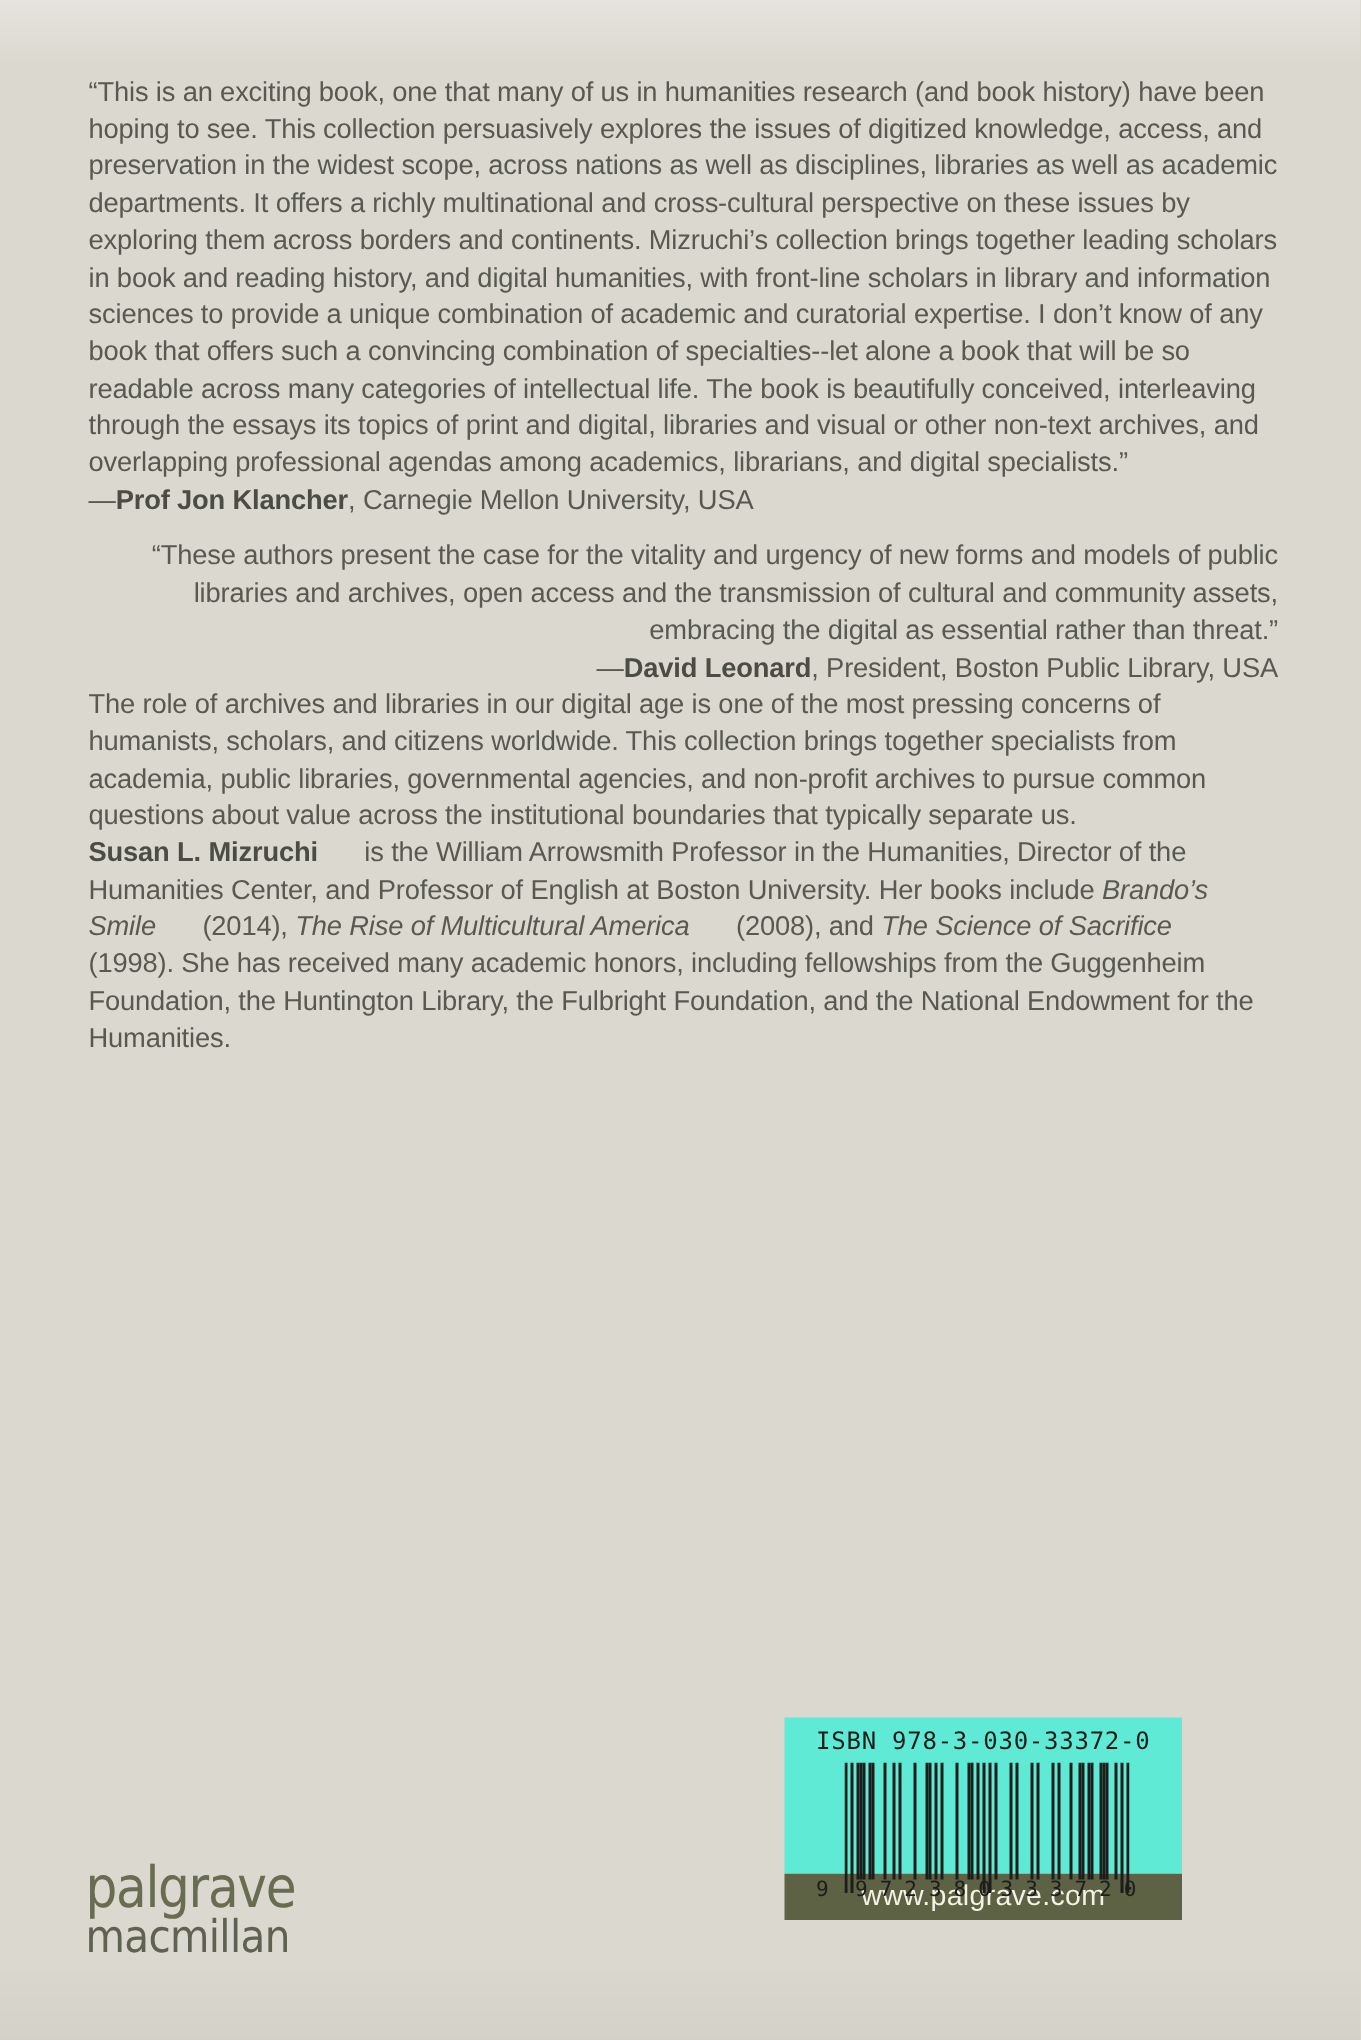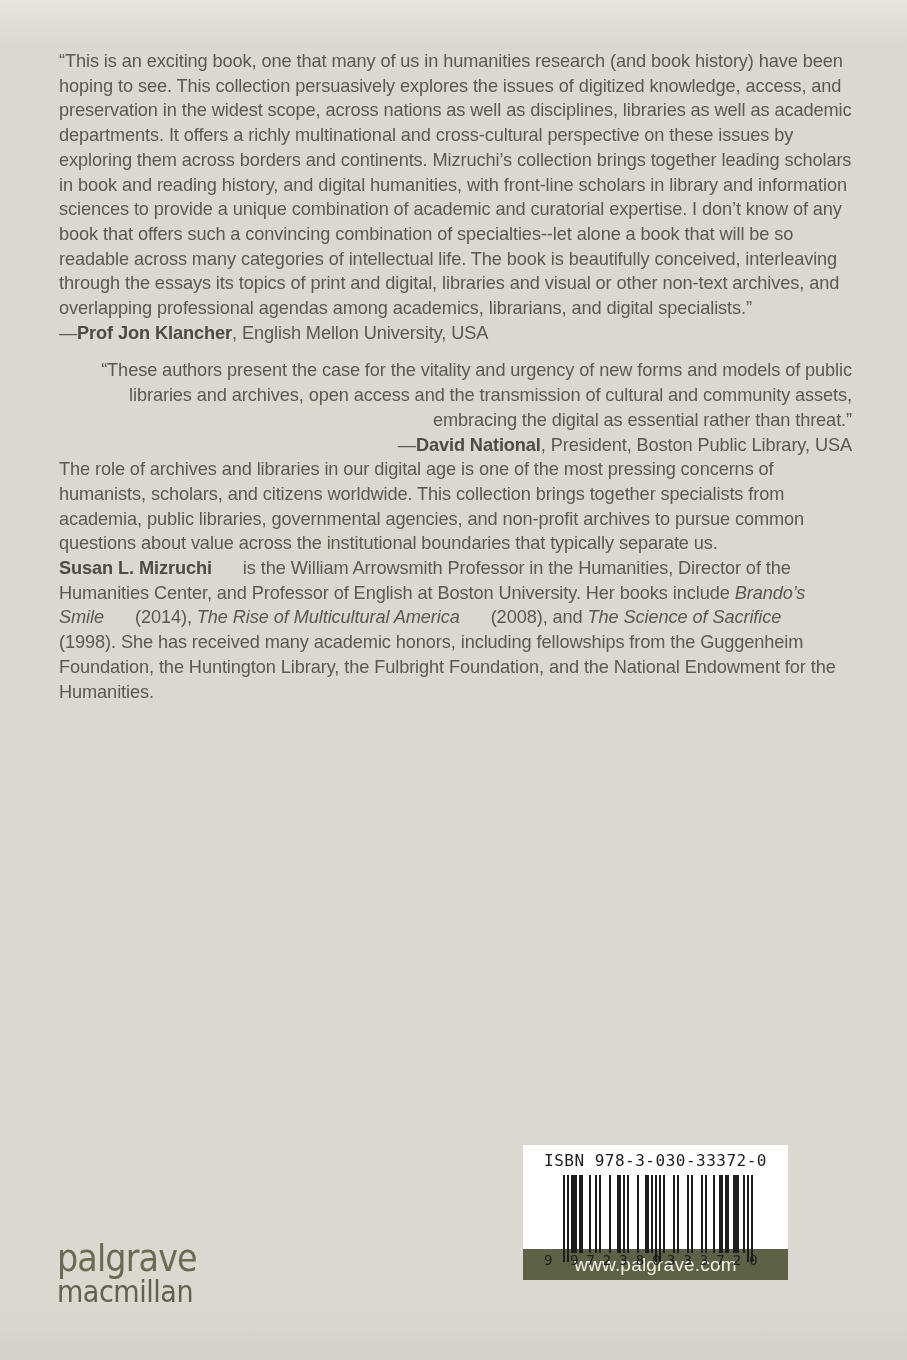--- a/index.html
+++ b/index.html
@@ -53,21 +53,21 @@
   .seg-bold { font-weight: bold; color: var(--text-bold); }
 
   
   .barcode-block {
     position: absolute;
     left: 523px;
     top: 1145px;
     width: 265px;
   }
   .barcode-white {
-    background: #ffffff;
+    background: #5eead4;
     height: 104px;
     position: relative;
   }
   .isbn {
     position: absolute;
     top: 6px;
     left: 0; right: 0;
     text-align: center;
     font-family: "DejaVu Sans Mono", monospace;
     font-size: 16px;
@@ -136,26 +136,26 @@
 </style>
 </head>
 <body>
 
 <main class="cover">
 
   <section class="text-col">
 
     <div class="quote-block">
       <p class="quote-text">“This is an exciting book, one that many of us in humanities research (and book history) have been hoping to see. This collection persuasively explores the issues of digitized knowledge, access, and preservation in the widest scope, across nations as well as disciplines, libraries as well as academic departments. It offers a richly multinational and cross-cultural perspective on these issues by exploring them across borders and continents. Mizruchi’s collection brings together leading scholars in book and reading history, and digital humanities, with front-line scholars in library and information sciences to provide a unique combination of academic and curatorial expertise. I don’t know of any book that offers such a convincing combination of specialties--let alone a book that will be so readable across many categories of intellectual life. The book is beautifully conceived, interleaving through the essays its topics of print and digital, libraries and visual or other non-text archives, and overlapping professional agendas among academics, librarians, and digital specialists.”</p>
-      <p class="attribution"><span>—</span><span class="bold-name">Prof Jon Klancher</span><span>, English Mellon University, USA</span></p>
+      <p class="attribution"><span>—</span><span class="bold-name">Prof Jon Klancher</span><span>, Carnegie Mellon University, USA</span></p>
     </div>
 
     <div class="quote-block quote-2">
       <p class="quote-text">“These authors present the case for the vitality and urgency of new forms and models of public libraries and archives, open access and the transmission of cultural and community assets, embracing the digital as essential rather than threat.”</p>
-      <p class="attribution"><span>—</span><span class="bold-name">David National</span><span>, President, Boston Public Library, USA</span></p>
+      <p class="attribution"><span>—</span><span class="bold-name">David Leonard</span><span>, President, Boston Public Library, USA</span></p>
     </div>
 
     <p class="description">The role of archives and libraries in our digital age is one of the most pressing concerns of humanists, scholars, and citizens worldwide. This collection brings together specialists from academia, public libraries, governmental agencies, and non-profit archives to pursue common questions about value across the institutional boundaries that typically separate us.</p>
 
     <p class="bio"><span class="seg-bold">Susan L. Mizruchi</span><span class="seg-normal"> is the William Arrowsmith Professor in the Humanities, Director of the Humanities Center, and Professor of English at Boston University. Her books include </span><span class="seg-italic">Brando’s Smile</span><span class="seg-normal"> (2014), </span><span class="seg-italic">The Rise of Multicultural America</span><span class="seg-normal"> (2008), and </span><span class="seg-italic">The Science of Sacrifice</span><span class="seg-normal"> (1998). She has received many academic honors, including fellowships from the Guggenheim Foundation, the Huntington Library, the Fulbright Foundation, and the National Endowment for the Humanities.</span></p>
 
   </section>
 
   <section class="barcode-block">
     <div class="barcode-white">

